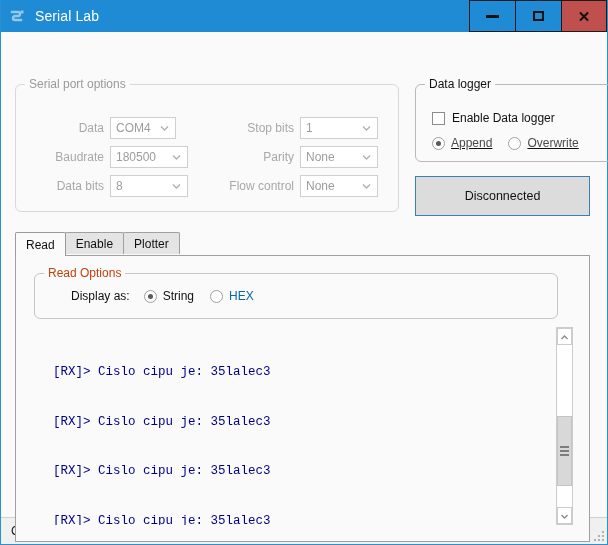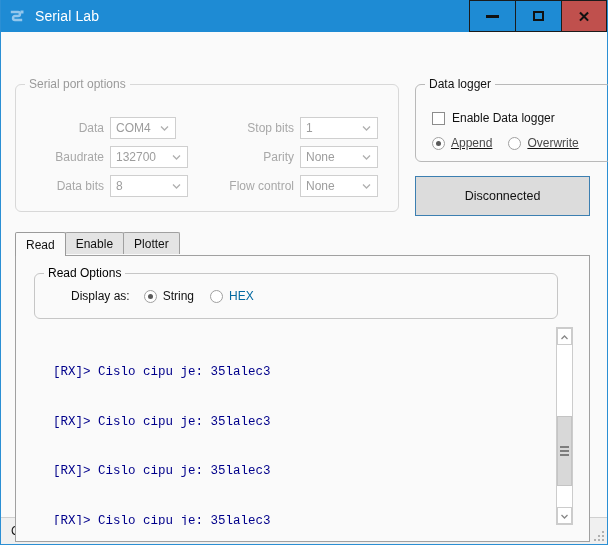--- a/index.html
+++ b/index.html
@@ -234,21 +234,21 @@
     width: 48px; height: 2px;
     background: #fafafa;
   }
 
   
   #read-options {
     left: 18px; top: 17px; width: 524px; height: 46px;
     border-color: #c6c6c6;
     background: transparent;
   }
-  #read-options > .group-title { color: #000000; }
+  #read-options > .group-title { color: #c2410c; }
 
   
   .terminal-wrap {
     position: absolute;
     left: 18px; top: 70px;
     width: 540px; height: 200px;
     background: #fafafa;
     border: 1px solid #fafafa;
     display: flex;
   }
@@ -372,21 +372,21 @@
         <span>COM4</span>
         <span class="caret">
           <svg width="9" height="9" viewBox="0 0 9 9">
               <path d="M1 3 L4.5 6.5 L8 3" fill="none" stroke="#b0b0b0" stroke-width="1.3"></path>
             </svg>
         </span>
       </div>
 
       <span class="field-label" style="left:14px; top:65px; width:74px;">Baudrate</span>
       <div class="combo" style="left:94px; top:61px; width:78px;">
-        <span>132700</span>
+        <span>180500</span>
         <span class="caret">
           <svg width="9" height="9" viewBox="0 0 9 9">
               <path d="M1 3 L4.5 6.5 L8 3" fill="none" stroke="#b0b0b0" stroke-width="1.3"></path>
             </svg>
         </span>
       </div>
 
       <span class="field-label" style="left:14px; top:94px; width:74px;">Data bits</span>
       <div class="combo" style="left:94px; top:90px; width:78px;">
         <span>8</span>

